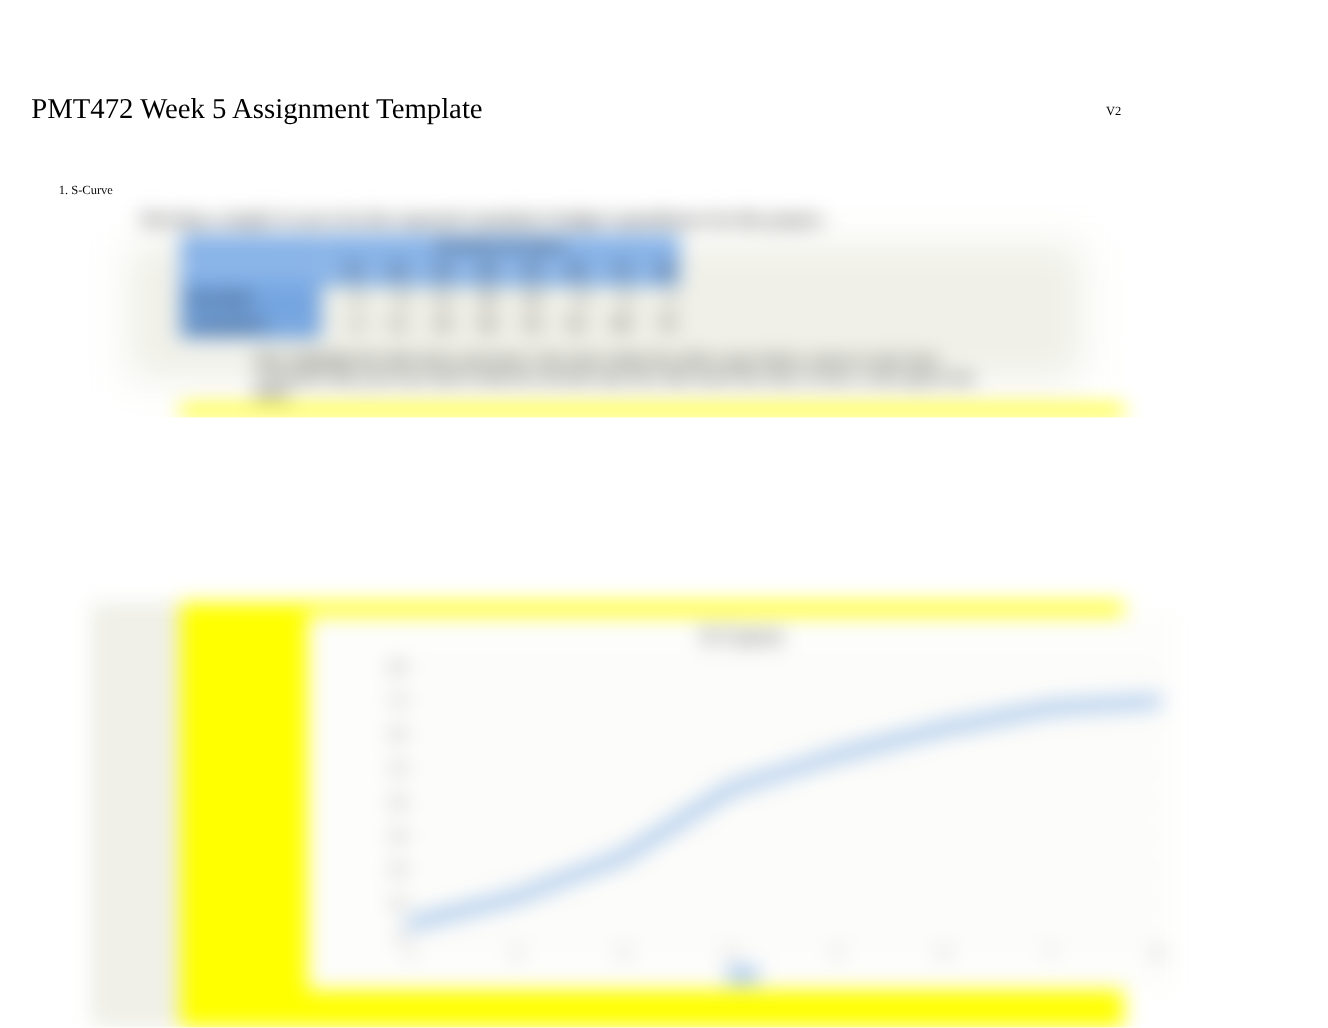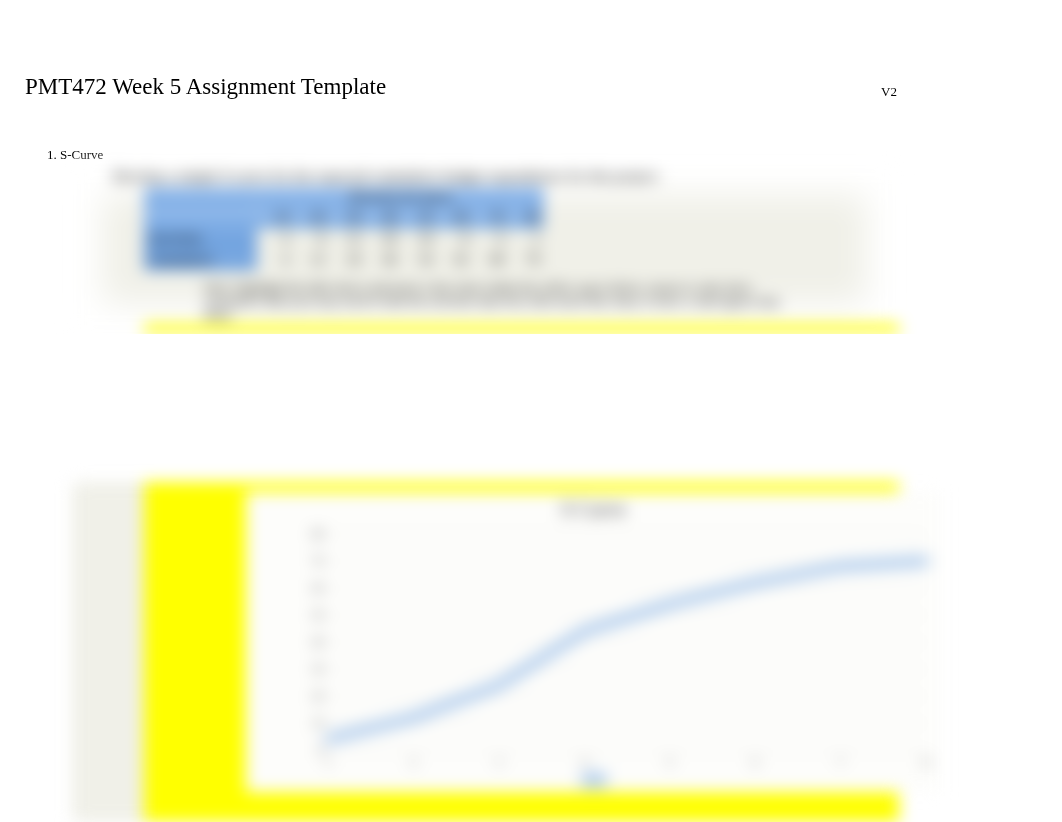--- a/index.html
+++ b/index.html
@@ -19,33 +19,33 @@
     position: absolute;
     left: 25px;
     top: 74px;
     font-size: 23px;
     font-weight: 400;
   }
   .version {
     position: absolute;
     right: 165px;
     top: 84px;
-    font-size: 13px;
+    font-size: 10px;
   }
   .instructions {
     position: absolute;
     left: 81px;
     top: 100px;
     font-size: 18px;
   }
   .section-num {
     position: absolute;
     left: 47px;
     top: 147px;
-    font-size: 13px;
+    font-size: 10px;
   }
   .panel {
     position: absolute;
     left: 72px;
     top: 164px;
     width: 825px;
     background: #f0f0e8;
     border-radius: 8px;
     box-shadow: 0 0 30px 30px #fff inset;
   }

